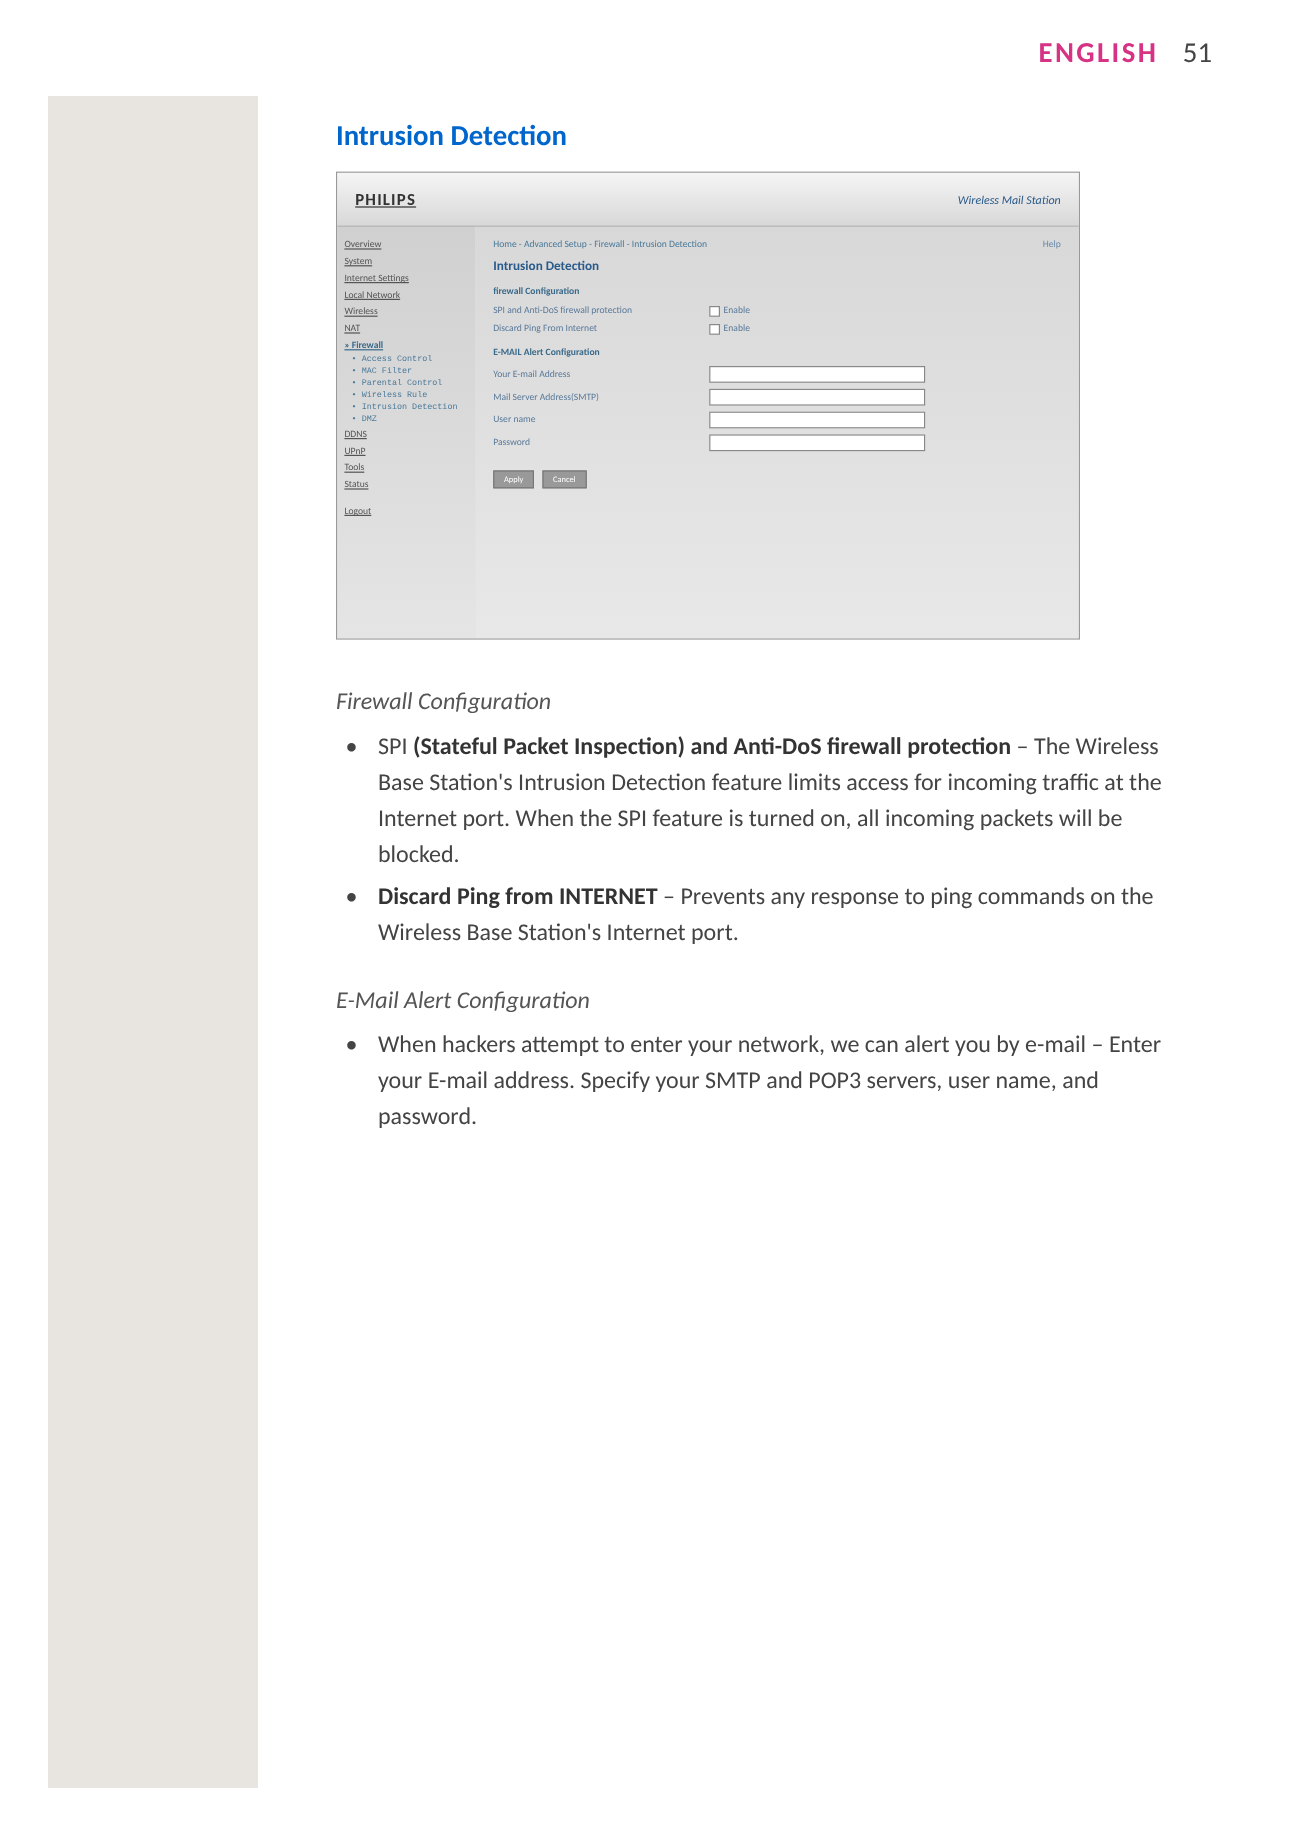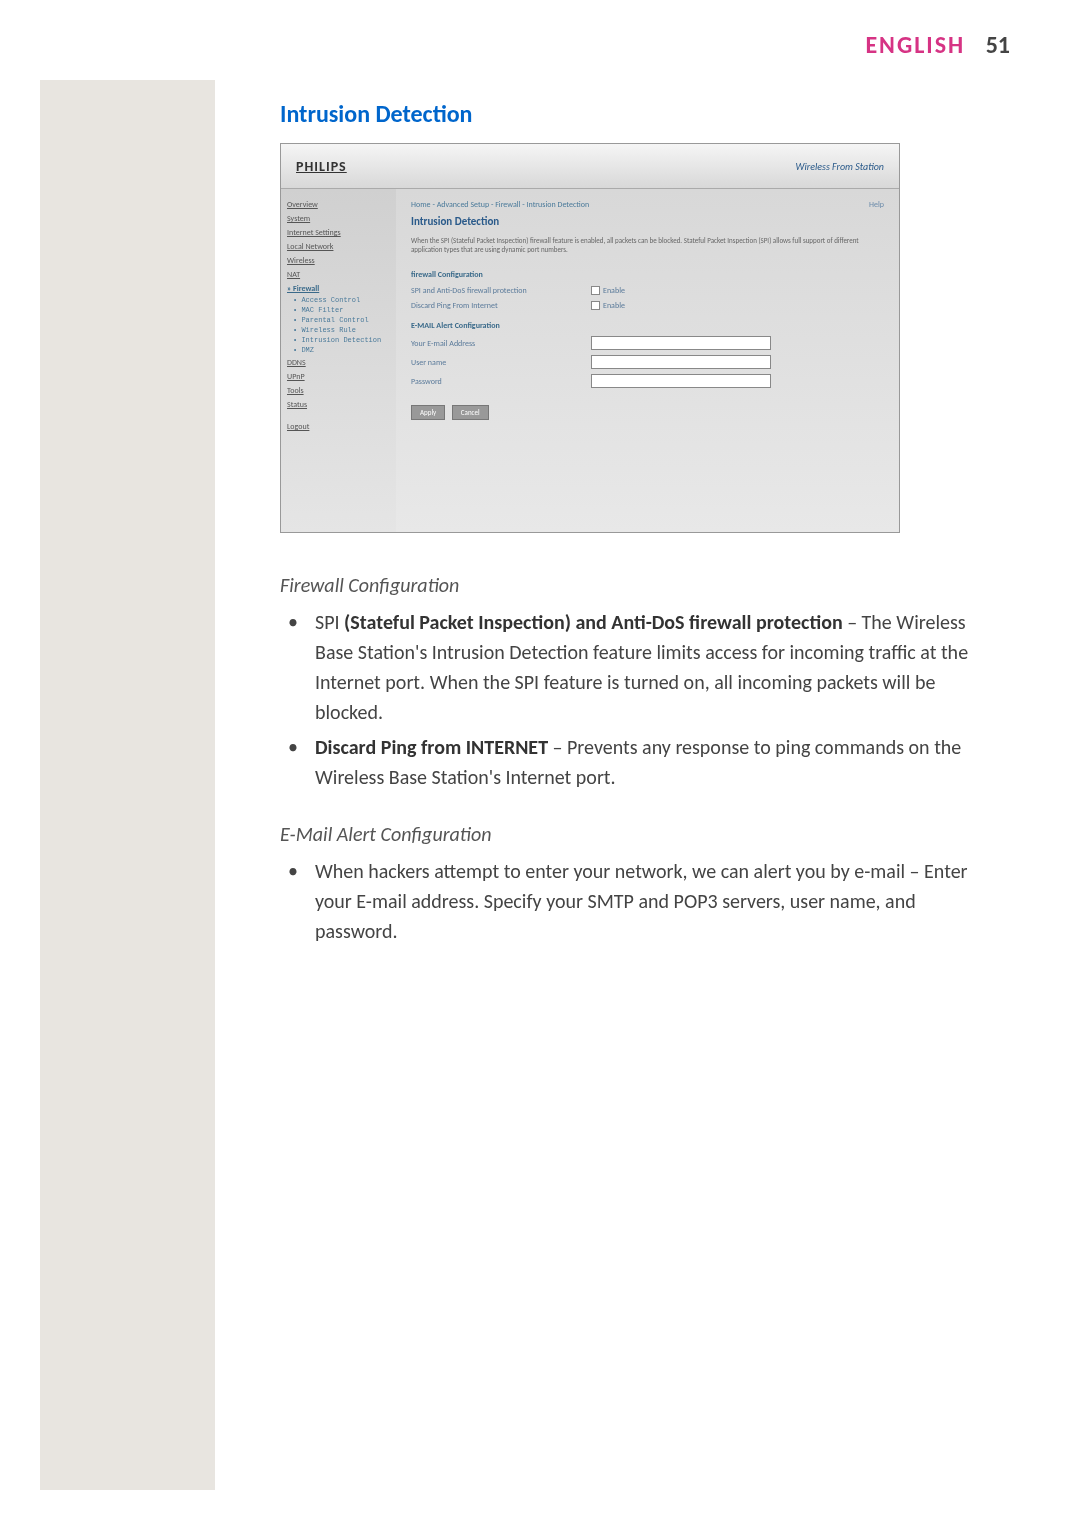--- a/index.html
+++ b/index.html
@@ -23,21 +23,21 @@
     }
     
     .page-header .lang {
       color: #d63384;
       letter-spacing: 2px;
     }
     
     .page-header .num {
       color: #444;
       margin-left: 15px;
-      font-weight: bold;
+      font-weight: normal;
     }
     
     .sidebar-box {
       position: absolute;
       left: 40px;
       top: 80px;
       width: 175px;
       height: 1410px;
       background: #e8e5e0;
     }
@@ -243,21 +243,21 @@
 </div>
 
 <div class="sidebar-box"></div>
 
 <div class="content">
   <div class="section-title">Intrusion Detection</div>
 
   <div class="screenshot">
     <div class="ss-header">
       <span class="ss-logo">PHILIPS</span>
-      <span class="ss-wireless">Wireless From Station</span>
+      <span class="ss-wireless">Wireless Mail Station</span>
     </div>
     <div class="ss-body">
       <div class="ss-sidebar">
         <div class="ss-sidebar-item">Overview</div>
         <div class="ss-sidebar-item">System</div>
         <div class="ss-sidebar-item">Internet Settings</div>
         <div class="ss-sidebar-item">Local Network</div>
         <div class="ss-sidebar-item">Wireless</div>
         <div class="ss-sidebar-item">NAT</div>
         <div class="ss-sidebar-item ss-sidebar-firewall">» Firewall</div>
@@ -272,37 +272,40 @@
         <div class="ss-sidebar-item">Tools</div>
         <div class="ss-sidebar-item">Status</div>
         <div class="ss-sidebar-item" style="margin-top:8px;">Logout</div>
       </div>
       <div class="ss-main">
         <div class="ss-breadcrumb">
           <span>Home - Advanced Setup - Firewall - Intrusion Detection</span>
           <span class="help">Help</span>
         </div>
         <div class="ss-page-title">Intrusion Detection</div>
-        <div class="ss-desc">When the SPI (Stateful Packet Inspection) firewall feature is enabled, all packets can be blocked. Stateful Packet Inspection (SPI) allows full support of different application types that are using dynamic port numbers.</div>
 
         <div class="ss-section-label">firewall Configuration</div>
         <div class="ss-row">
           <span class="ss-row-label">SPI and Anti-DoS firewall protection</span>
           <span class="ss-checkbox"></span>
           <span>Enable</span>
         </div>
         <div class="ss-row">
           <span class="ss-row-label">Discard Ping From Internet</span>
           <span class="ss-checkbox"></span>
           <span>Enable</span>
         </div>
 
         <div class="ss-section-label">E-MAIL Alert Configuration</div>
         <div class="ss-row">
           <span class="ss-row-label">Your E-mail Address</span>
+          <span class="ss-input"></span>
+        </div>
+        <div class="ss-row">
+          <span class="ss-row-label">Mail Server Address(SMTP)</span>
           <span class="ss-input"></span>
         </div>
         <div class="ss-row">
           <span class="ss-row-label">User name</span>
           <span class="ss-input"></span>
         </div>
         <div class="ss-row">
           <span class="ss-row-label">Password</span>
           <span class="ss-input"></span>
         </div>

